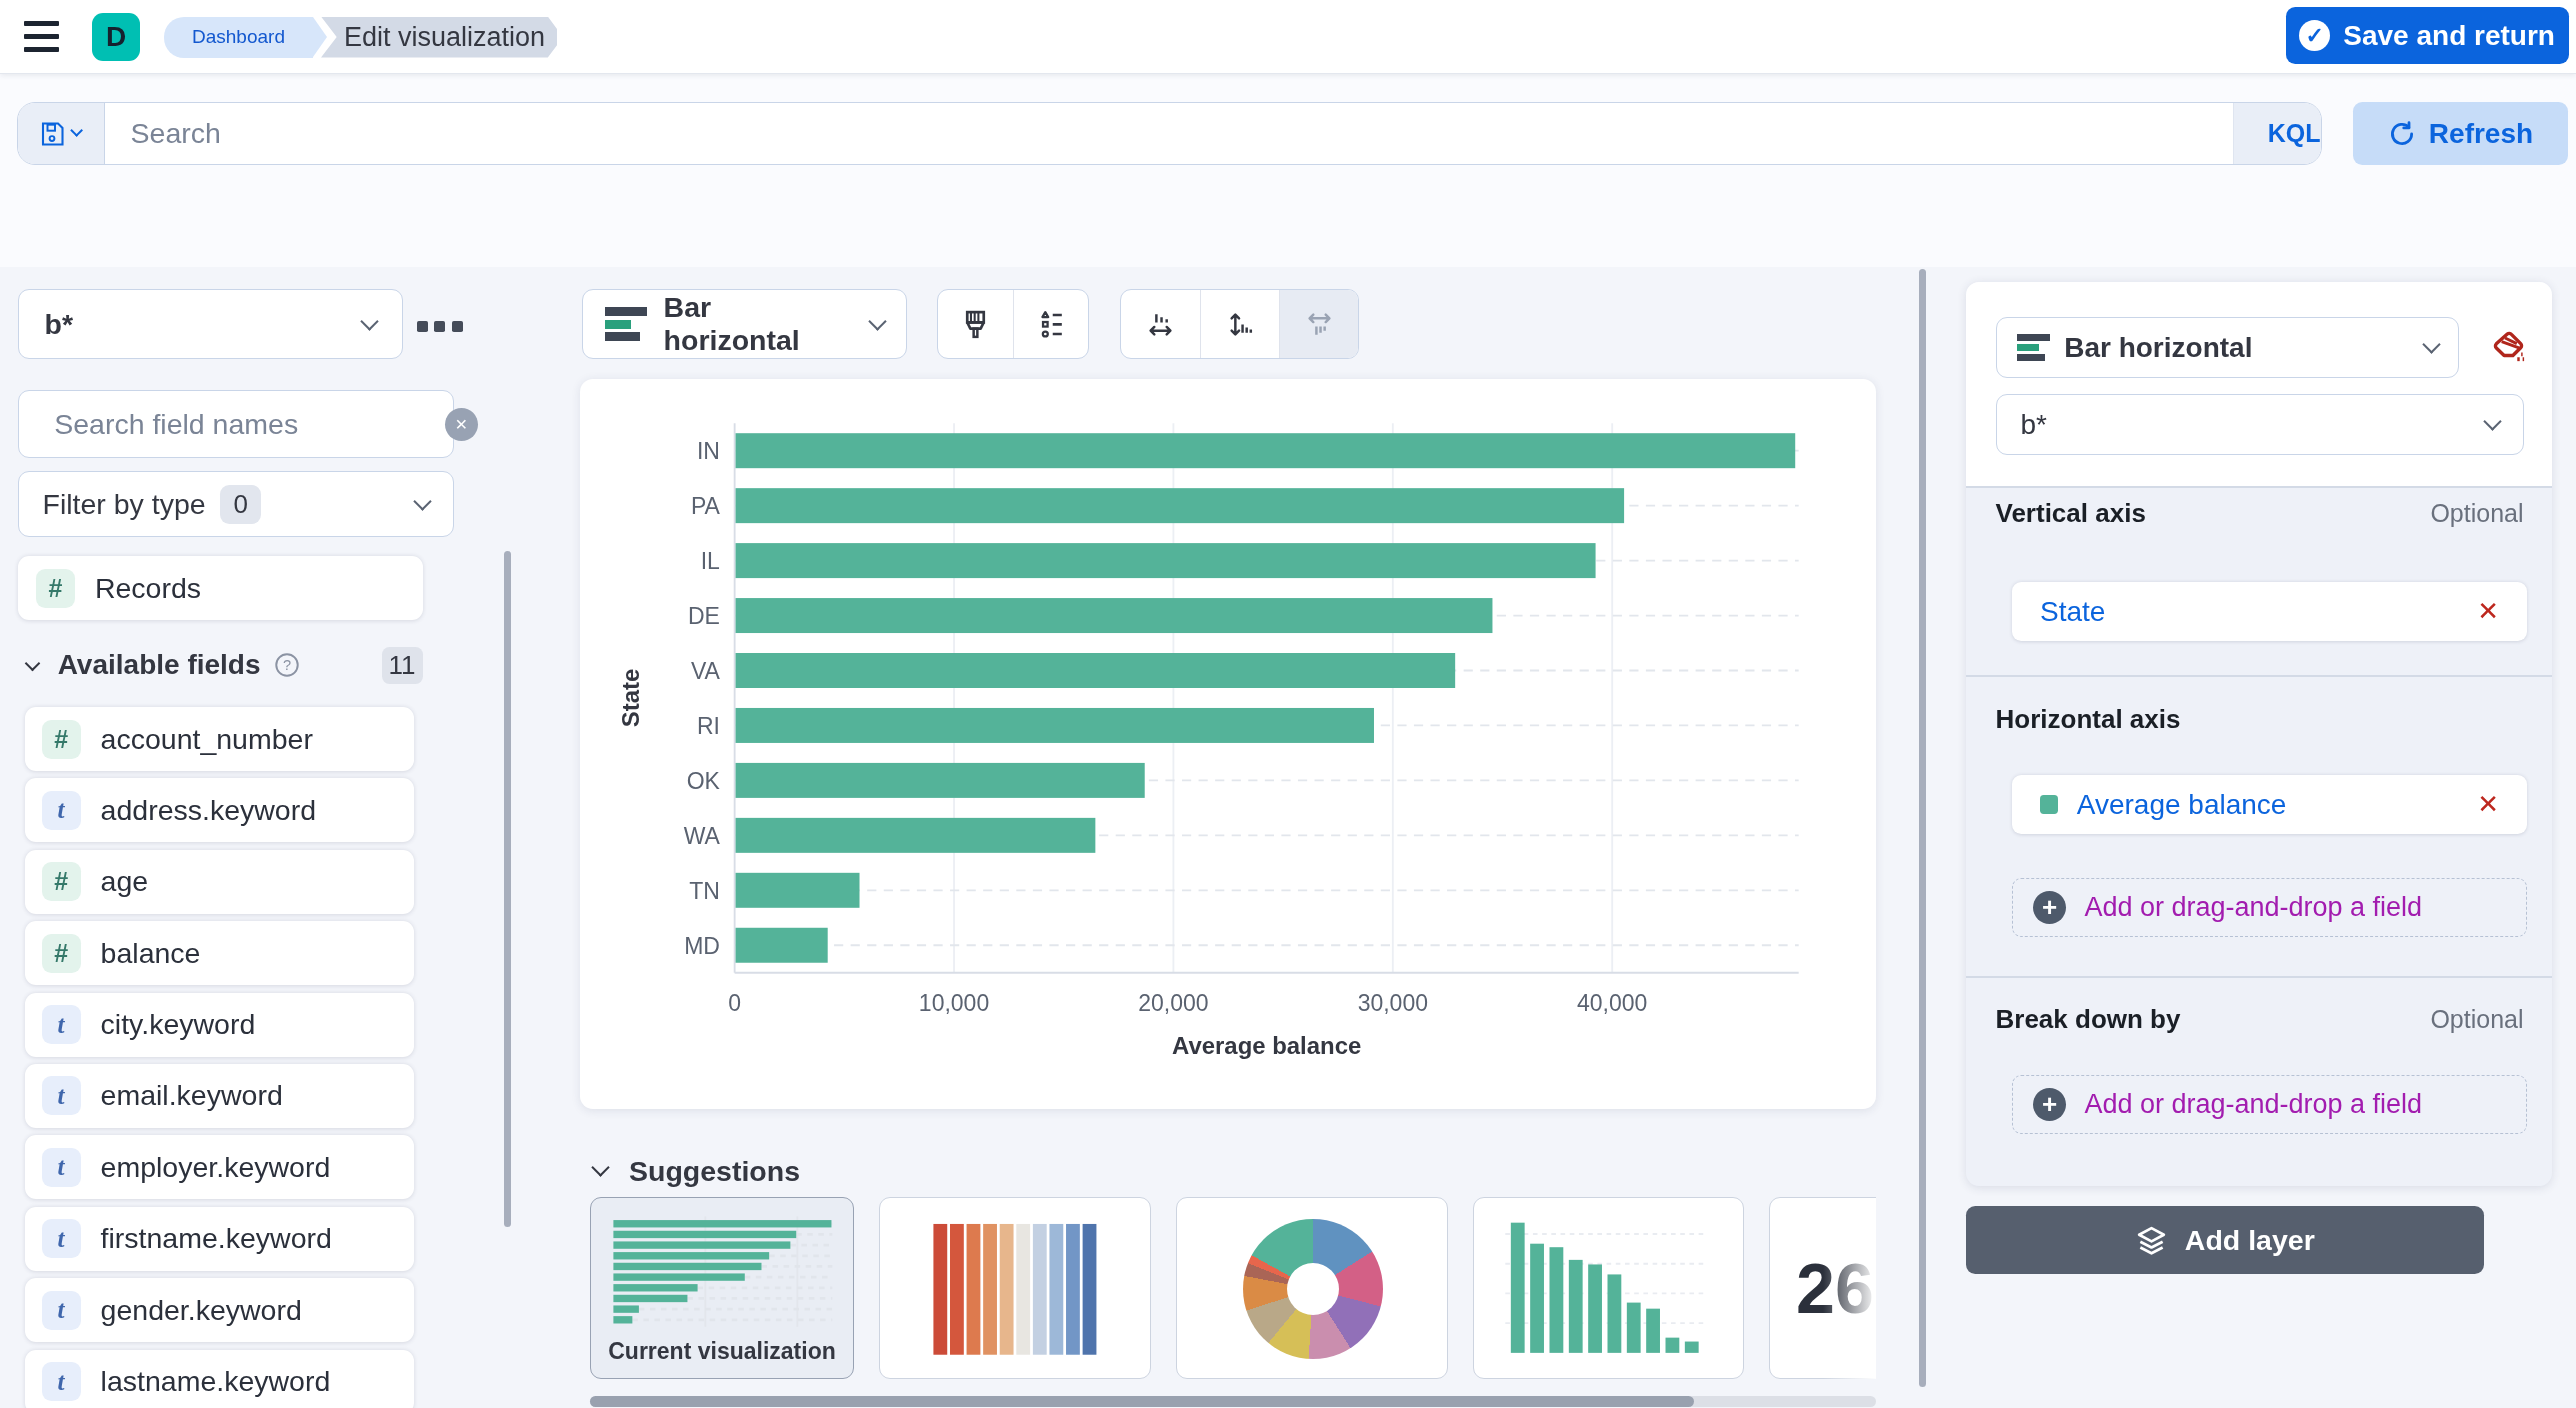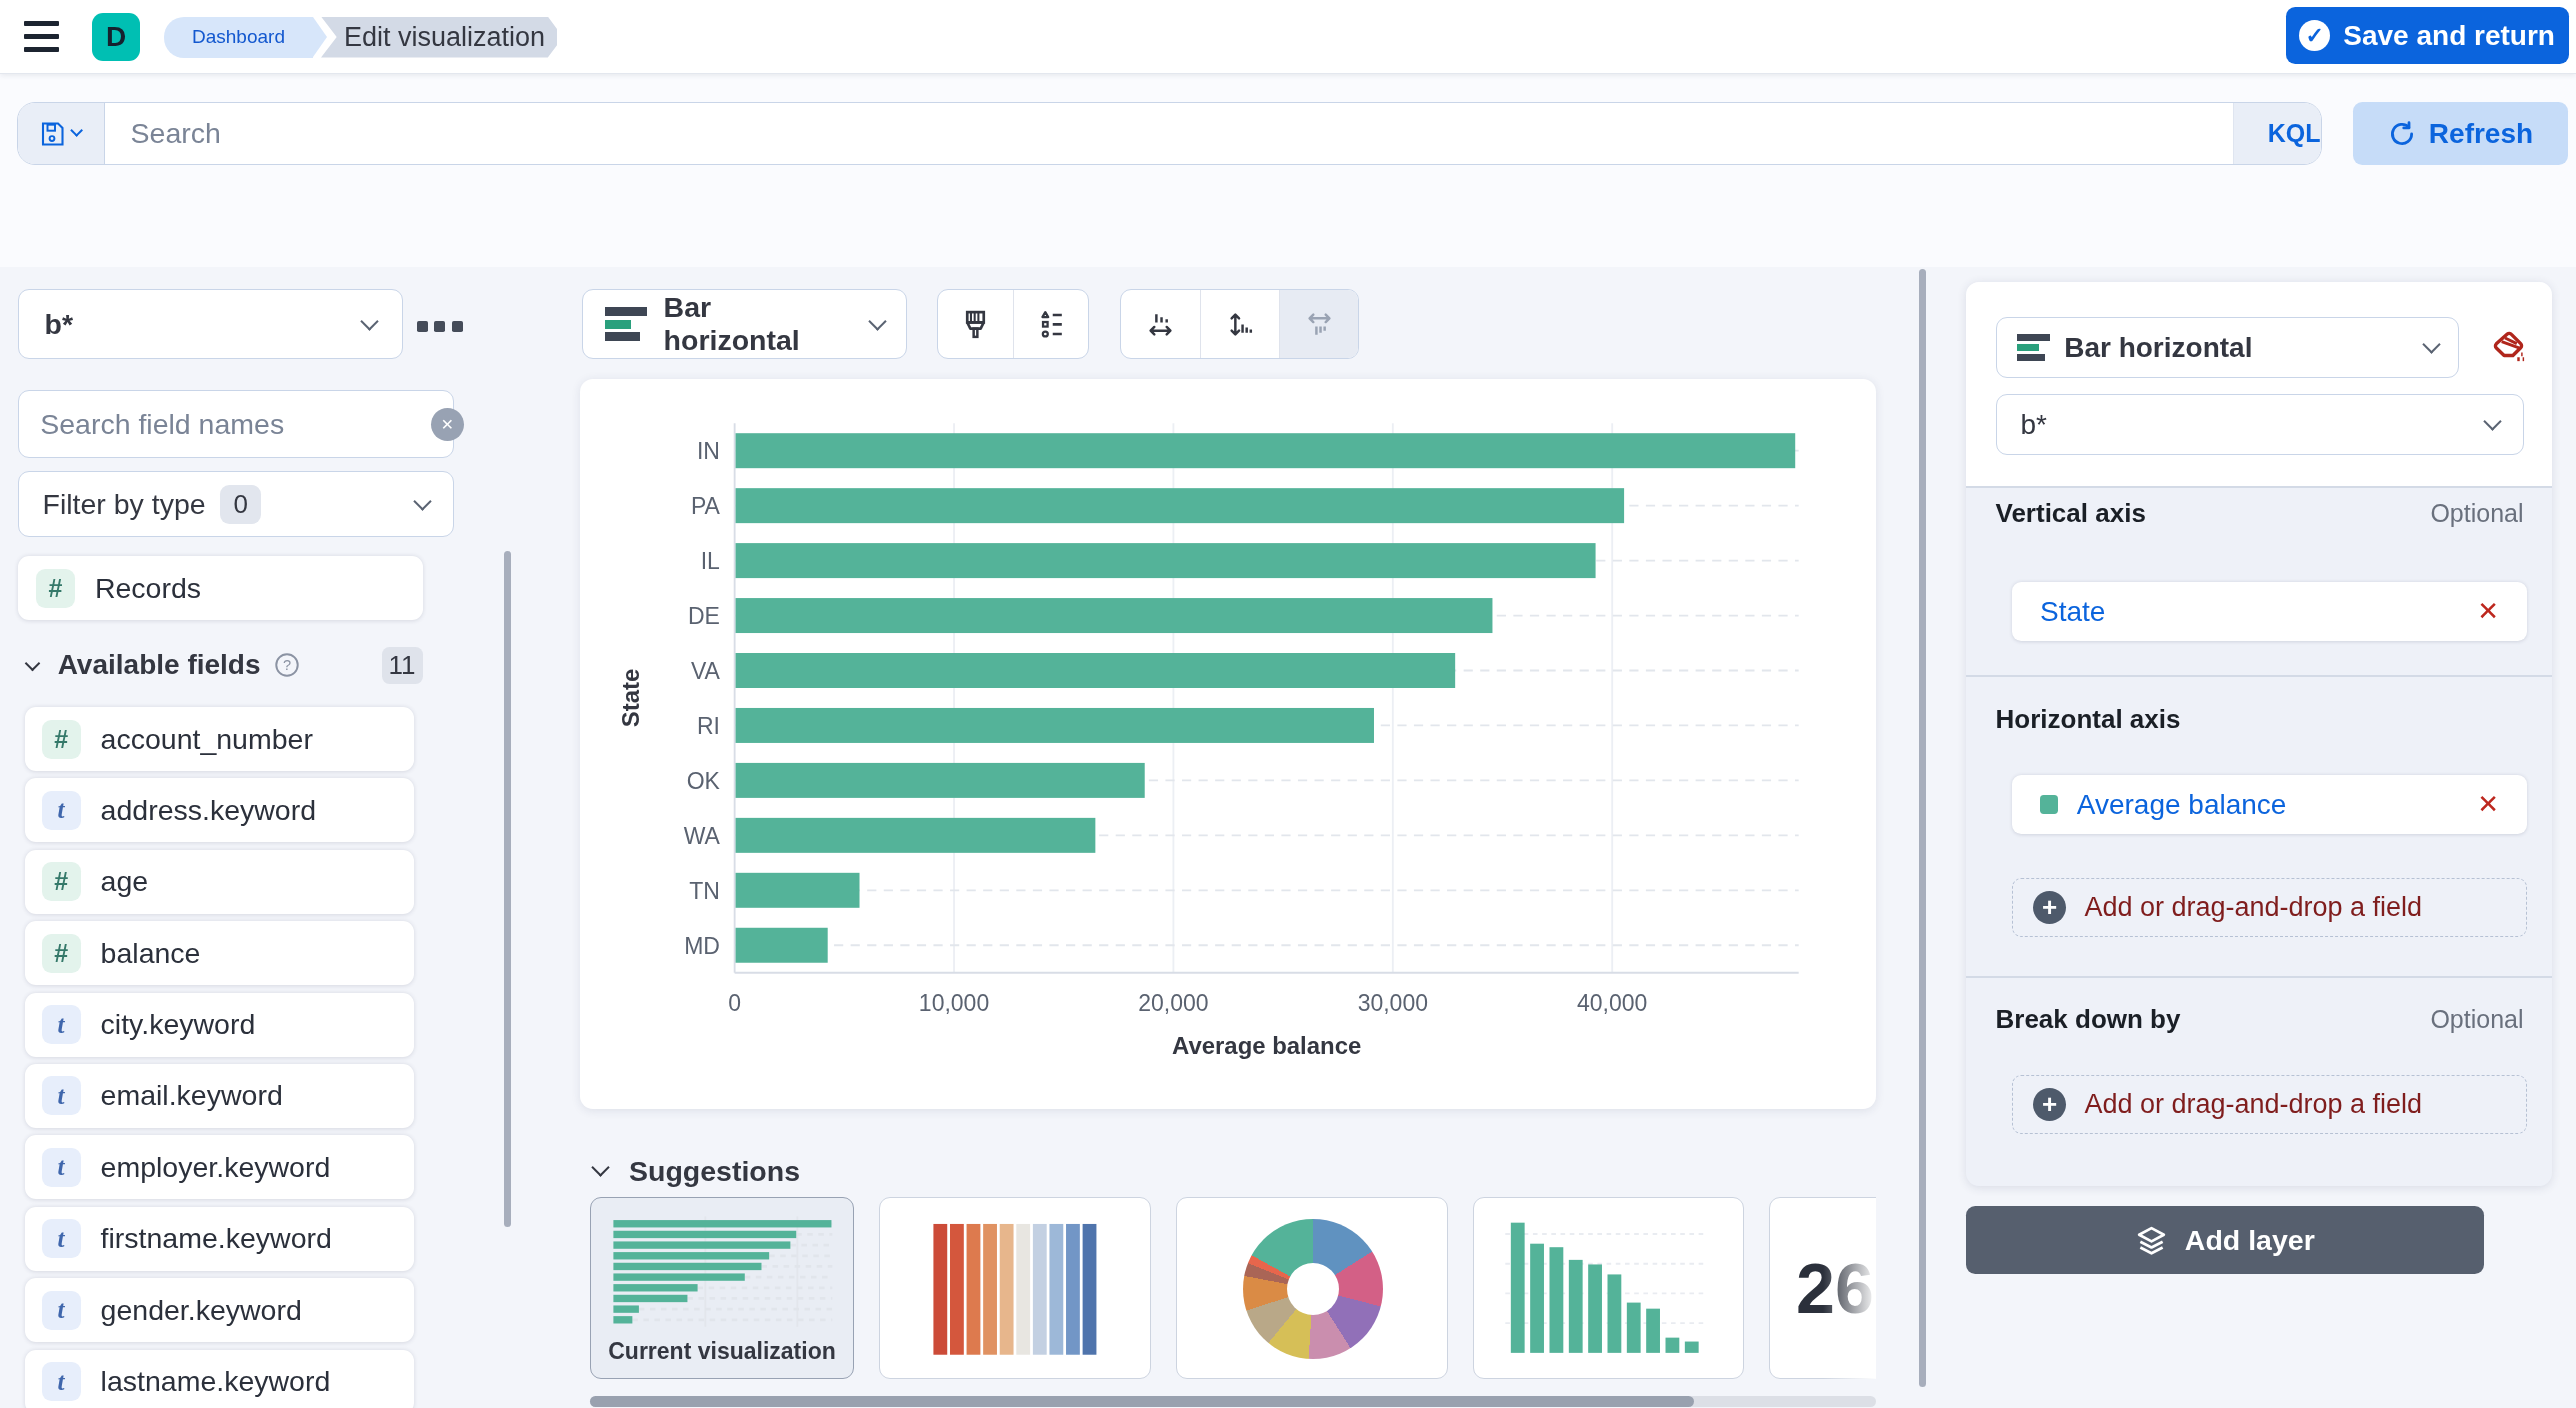--- a/index.html
+++ b/index.html
@@ -56,21 +56,21 @@
   #add-filter { position:absolute; left:89px; top:12px; color:#0b64dd; font-size:28px; font-weight:600; cursor:pointer; }
 
   
   .select-box { background:#fff; border:1.8px solid #c9d5e8; border-radius:11px; display:flex; align-items:center; cursor:pointer; }
   .chev { width:13px; height:13px; border-right:2.8px solid #5a6372; border-bottom:2.8px solid #5a6372; transform:rotate(45deg); margin-top:-5.5px; }
   #ip-select { left:17.5px; top:289px; width:385px; height:70px; padding:0 26px; justify-content:space-between; }
   #ip-select .ip-label { font-size:28.5px; font-weight:bold; }
   #ip-dots { left:417px; top:317px; width:48px; height:18.4px; display:flex; gap:6.4px; align-items:center; cursor:pointer; }
   #ip-dots span { width:11px; height:11px; background:#454c59; border-radius:1.8px; }
   #field-search { left:17.5px; top:390px; width:436px; height:68px; background:#fff; border:1.8px solid #c9d5e8; border-radius:11px;
-    display:flex; align-items:center; padding:0 7px; gap:14.7px; }
+    display:flex; align-items:center; padding:0 21px; gap:14.7px; }
   #field-search input { flex:1; border:none; outline:none; font-size:28.5px; color:#343741; background:transparent; font-family:"Liberation Sans", sans-serif; }
   #field-search input::placeholder { color:#7a8496; opacity:1; }
   #clear-search { width:33px; height:33px; border-radius:50%; background:#98a2b3; color:#fff; font-size:15.7px;
     display:flex; align-items:center; justify-content:center; cursor:pointer; flex:none; }
   #type-filter { left:17.5px; top:471px; width:436px; height:66px; padding:0 24px; }
   #type-filter .tf-label { font-size:28.5px; }
   #type-filter .count-badge { margin-left:14.7px; background:#e2e6ee; border-radius:9.2px; min-width:41px; height:39px;
     display:flex; align-items:center; justify-content:center; font-size:26px; }
   #type-filter .chev { margin-left:auto; }
   .field-card { background:#fff; border-radius:11px; box-shadow:0 0.9px 4.6px rgba(40,50,80,.14);
@@ -142,21 +142,21 @@
   .sec-optional { font-size:25px; color:#69707d; }
   .dim-row { left:46px; width:515px; height:59px; background:#fff; border-radius:9.2px; box-shadow:0 0.9px 3.7px rgba(40,50,80,.15);
     display:flex; align-items:center; padding:0 28px; cursor:pointer; }
   .dim-row .dim-label { color:#0b64dd; font-size:28px; }
   .dim-row .remove-x { margin-left:auto; color:#bd271e; font-size:26px; cursor:pointer; }
   .dim-swatch { width:18.4px; height:18.4px; border-radius:3.7px; margin-right:18.4px; flex:none; }
   .add-drop { left:46px; width:515px; height:59px; border:1.8px dashed #b6c1d4; border-radius:9.2px;
     display:flex; align-items:center; padding:0 20px; gap:18.4px; cursor:pointer; }
   .add-drop .plus-circle { width:33px; height:33px; border-radius:50%; background:#4e5a6b; color:#fff;
     display:flex; align-items:center; justify-content:center; font-size:26px; font-weight:bold; flex:none; }
-  .add-drop .ad-label { color:#7f1d1d; font-size:27px; white-space:nowrap; }
+  .add-drop .ad-label { color:#a21caf; font-size:27px; white-space:nowrap; }
   #add-layer { left:1966px; top:1206px; width:518px; height:68px; background:#565f6e; border-radius:9.2px;
     display:flex; align-items:center; justify-content:center; gap:16.6px; color:#fff; font-size:28.5px; font-weight:bold; cursor:pointer; }
 
   svg text { font-family:"Liberation Sans", sans-serif; }
 </style>
 </head>
 <body>
 
 <div id="app-header">
   <div id="hamburger" class="abs">

